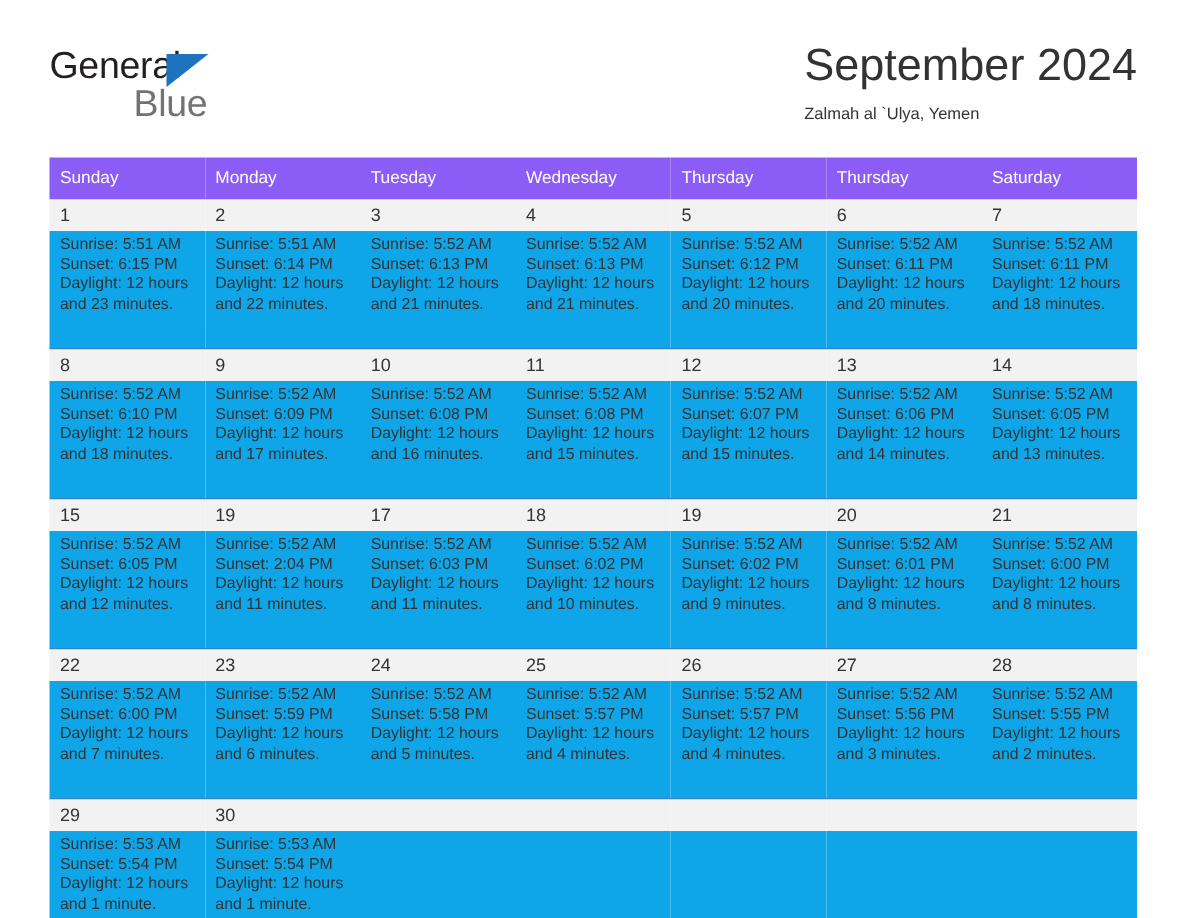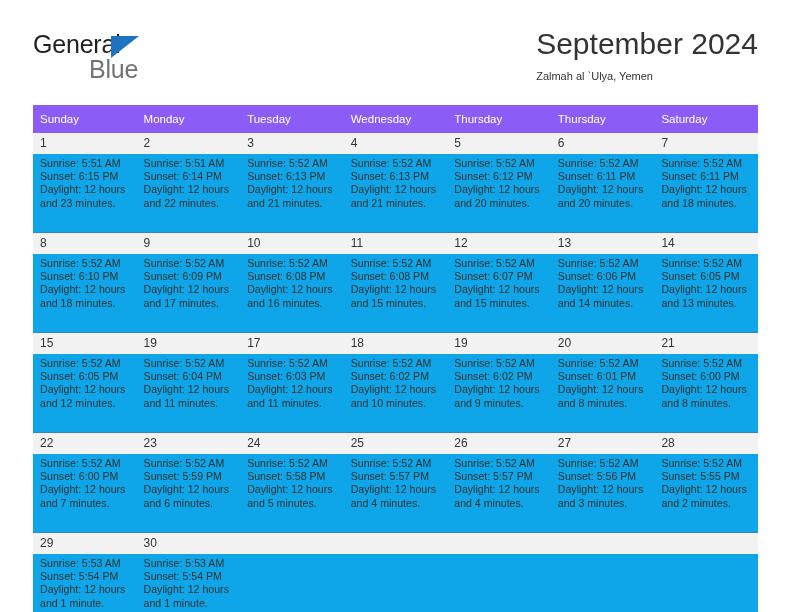--- a/index.html
+++ b/index.html
@@ -306,21 +306,21 @@
         </tr>
         <tr class="body-row">
           <td>
             <div class="line">Sunrise: 5:52 AM</div>
             <div class="line">Sunset: 6:05 PM</div>
             <div class="line">Daylight: 12 hours</div>
             <div class="line">and 12 minutes.</div>
           </td>
           <td>
             <div class="line">Sunrise: 5:52 AM</div>
-            <div class="line">Sunset: 6:04 PM</div>
+            <div class="line">Sunset: 2:04 PM</div>
             <div class="line">Daylight: 12 hours</div>
             <div class="line">and 11 minutes.</div>
           </td>
           <td>
             <div class="line">Sunrise: 5:52 AM</div>
             <div class="line">Sunset: 6:03 PM</div>
             <div class="line">Daylight: 12 hours</div>
             <div class="line">and 11 minutes.</div>
           </td>
           <td>

